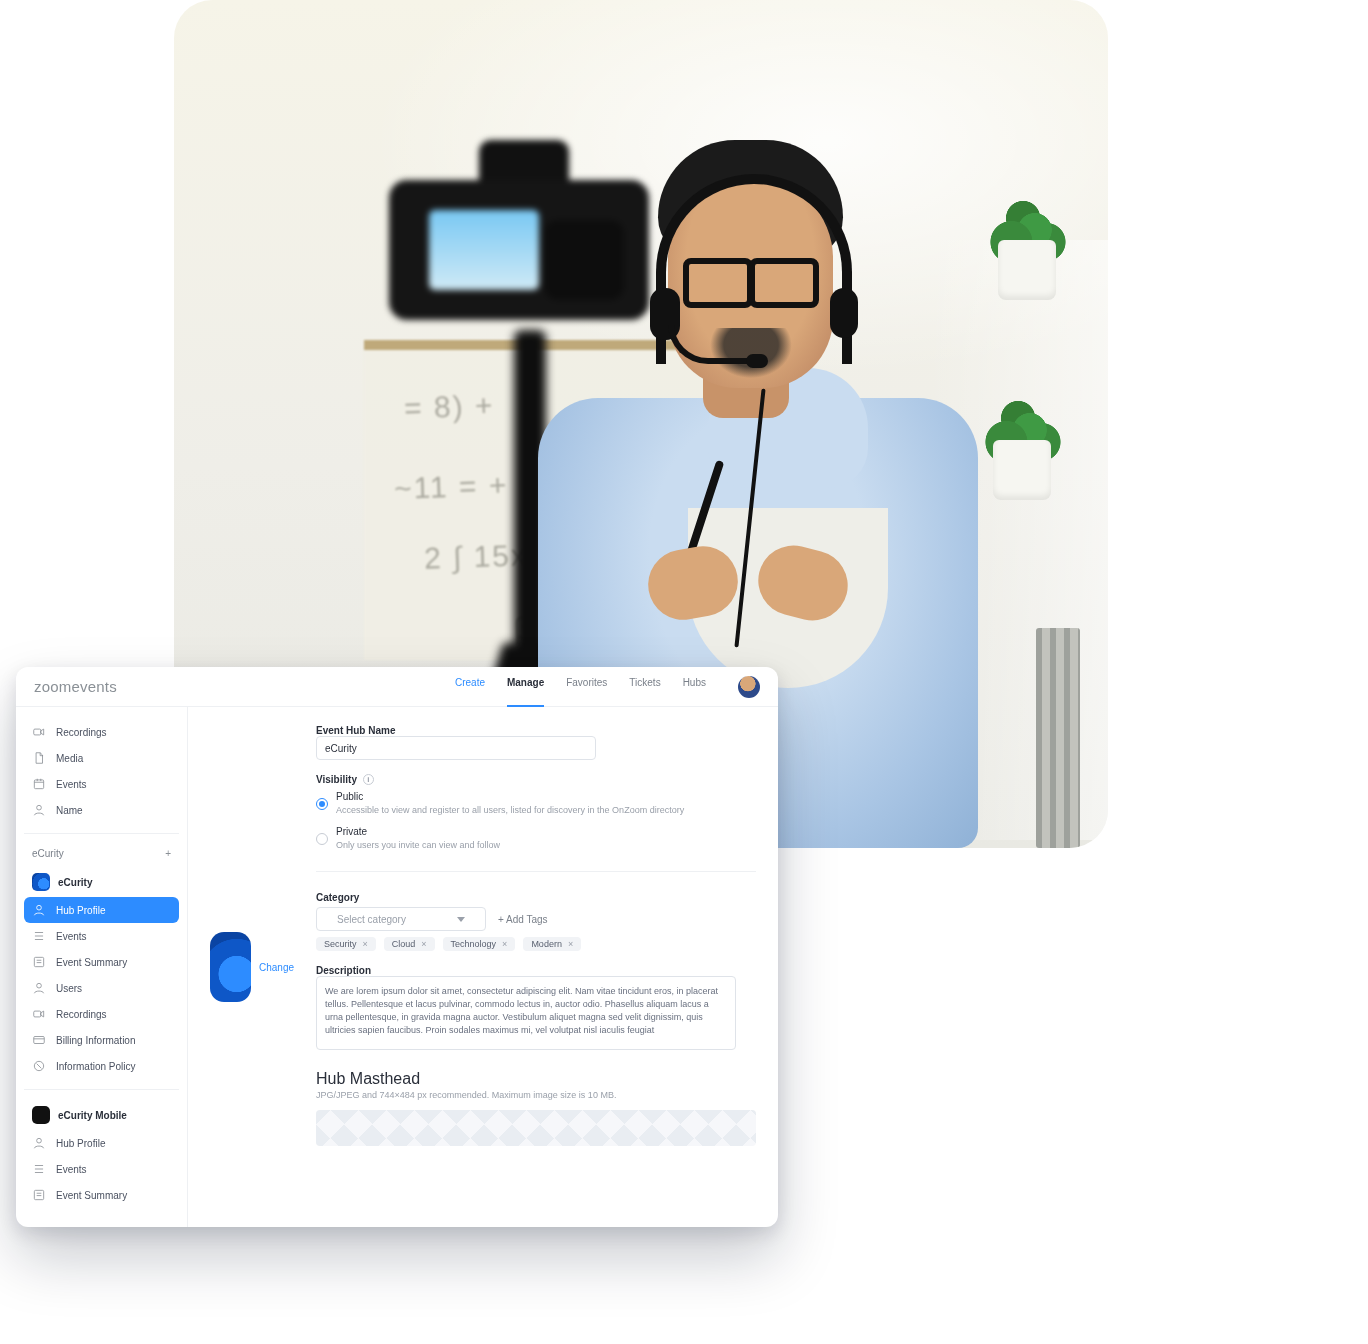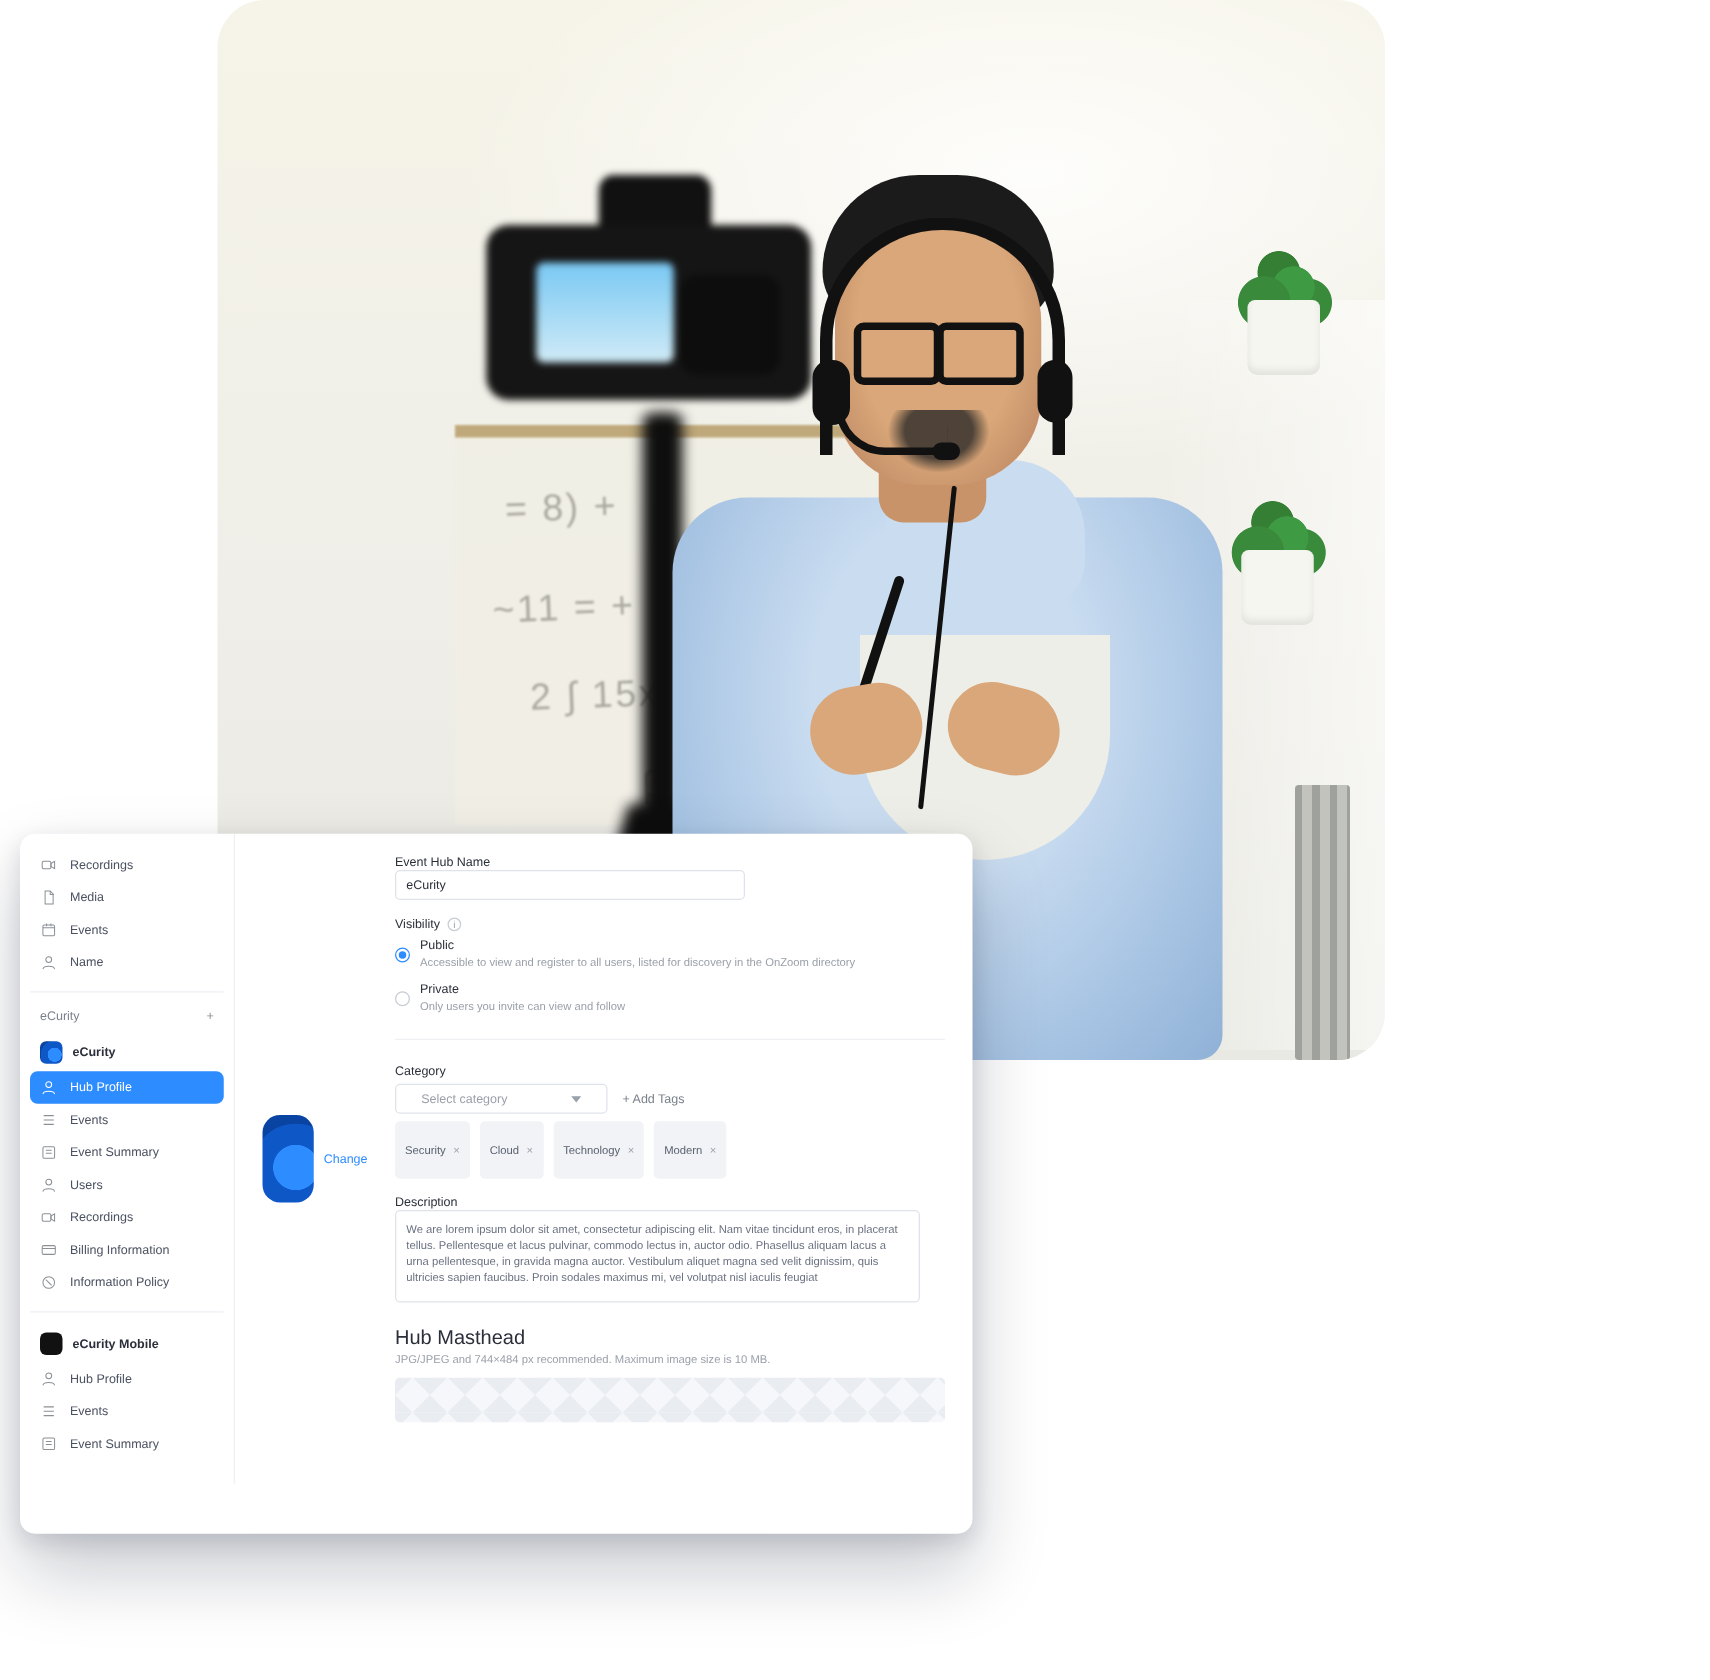--- a/index.html
+++ b/index.html
@@ -74,37 +74,37 @@
   .sheader .plus{color:#8a9096}
   .brandrow{display:flex;align-items:center;gap:8px;padding:6px 8px;font-weight:600;color:#2a2f3a;font-size:10px}
   .brandrow .logo-chip{width:18px;height:18px;border-radius:5px;background:radial-gradient(circle at 65% 60%,#2d8cff 0 35%,#0e57c7 36% 70%,#0a44a3 71% 100%)}
   .brandrow.dark .logo-chip{background:#111}
 
   .main{flex:1;display:flex;padding:18px 22px;gap:22px;overflow:hidden}
   .hub-logo-col{width:84px;display:flex;flex-direction:row;align-items:center;gap:8px}
   .hub-logo{width:70px;height:70px;border-radius:14px;background:radial-gradient(circle at 65% 60%,#2d8cff 0 36%,#0e57c7 37% 70%,#0a44a3 71% 100%)}
   .change-link{color:#2d8cff;font-size:10px;cursor:pointer}
   .form{flex:1;display:flex;flex-direction:column;gap:14px}
-  .flabel{font-size:10px;font-weight:400;color:#2a2f3a;display:flex;align-items:center;gap:6px}
+  .flabel{font-size:10px;font-weight:700;color:#2a2f3a;display:flex;align-items:center;gap:6px}
   .info-ic{width:11px;height:11px;border:1px solid #c7ccd4;border-radius:50%;display:inline-flex;align-items:center;justify-content:center;font-size:8px;color:#9aa0aa}
   .tinput{width:280px;height:24px;border:1px solid #dfe3e9;border-radius:4px;padding:0 8px;font-size:10px;color:#2a2f3a;background:#fff}
   .radio-row{display:flex;align-items:center;gap:8px}
   .radio{width:12px;height:12px;border-radius:50%;border:1.5px solid #c7ccd4;margin-top:1px;flex:0 0 12px;position:relative}
   .radio.checked{border-color:#2d8cff}
   .radio.checked::after{content:"";position:absolute;inset:2px;border-radius:50%;background:#2d8cff}
   .radio-text{font-size:10px}
   .radio-text .t{color:#2a2f3a}
   .radio-text .d{color:#9aa0aa;font-size:9px;margin-top:2px;max-width:360px;line-height:1.35}
   .hr{height:1px;background:#eef0f3;margin:6px 0}
   .cat-row{display:flex;align-items:center;gap:12px}
   .select{width:170px;height:24px;border:1px solid #dfe3e9;border-radius:4px;padding:0 20px;display:flex;align-items:center;justify-content:space-between;color:#9aa0aa;font-size:10px;cursor:pointer}
   .caret{width:0;height:0;border-left:4px solid transparent;border-right:4px solid transparent;border-top:5px solid #9aa0aa}
   .addtags{color:#7a808a;font-size:10px;cursor:pointer}
   .tags{display:flex;gap:8px;flex-wrap:wrap;margin-top:6px}
-  .tag{background:#f1f3f6;border-radius:4px;padding:18px 8px;font-size:9px;color:#5a6170;display:flex;align-items:center;gap:6px}
+  .tag{background:#f1f3f6;border-radius:4px;padding:2px 8px;font-size:9px;color:#5a6170;display:flex;align-items:center;gap:6px}
   .tag .x{color:#9aa0aa}
   .textarea{width:100%;max-width:420px;min-height:74px;border:1px solid #dfe3e9;border-radius:4px;padding:8px;font-size:9px;color:#6a7180;line-height:1.45}
   .masthead-title{font-size:16px;font-weight:400;color:#2a2f3a;margin-top:6px}
   .masthead-hint{font-size:9px;color:#9aa0aa;margin-top:2px}
   .masthead-strip{margin-top:10px;width:100%;max-width:440px;height:36px;border-radius:4px;background:
     linear-gradient(135deg,#e9edf2 25%,transparent 25%) 0 0/28px 28px,
     linear-gradient(225deg,#e9edf2 25%,transparent 25%) 0 0/28px 28px,
     linear-gradient(45deg,#e9edf2 25%,transparent 25%) 0 0/28px 28px,
     linear-gradient(315deg,#e9edf2 25%,#f6f7fa 25%) 0 0/28px 28px}
 
@@ -161,20 +161,33 @@
       <div class="mic-arm"></div>
         <div class="mic-tip"></div>
       <div class="hs-wire"></div>
       <div class="pen"></div>
       <div class="handL"></div>
         <div class="handR"></div>
     </div>
   </div>
 
   <div class="panel">
+    <div class="topbar">
+      <div class="logo">
+        <span>zoom</span><span>events</span>
+      </div>
+      <div class="topnav">
+        <div class="tab primary">Create</div>
+        <div class="tab active">Manage</div>
+        <div class="tab">Favorites</div>
+        <div class="tab">Tickets</div>
+        <div class="tab">Hubs</div>
+        <div class="avatar"></div>
+      </div>
+    </div>
 
     <div class="body">
       <div class="sidebar">
         <div class="srow">
           <span class="ic">
               <svg viewBox="0 0 24 24">
                 <rect x="3" y="7" width="12" height="10" rx="2"></rect>
                 <path d="M15 10l5-3v10l-5-3z"></path>
               </svg>
             </span>

